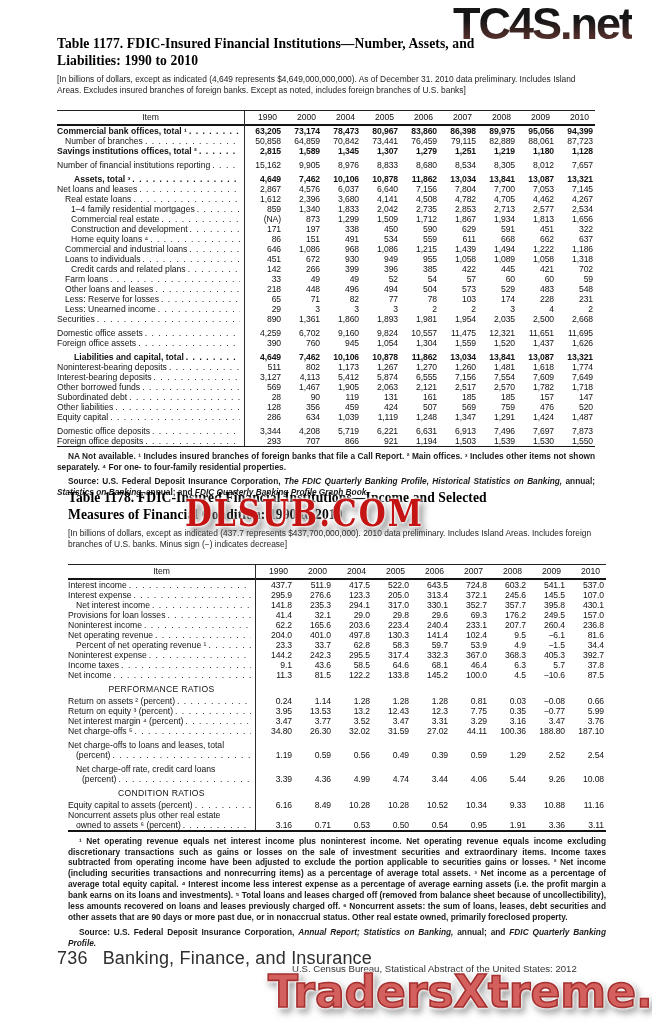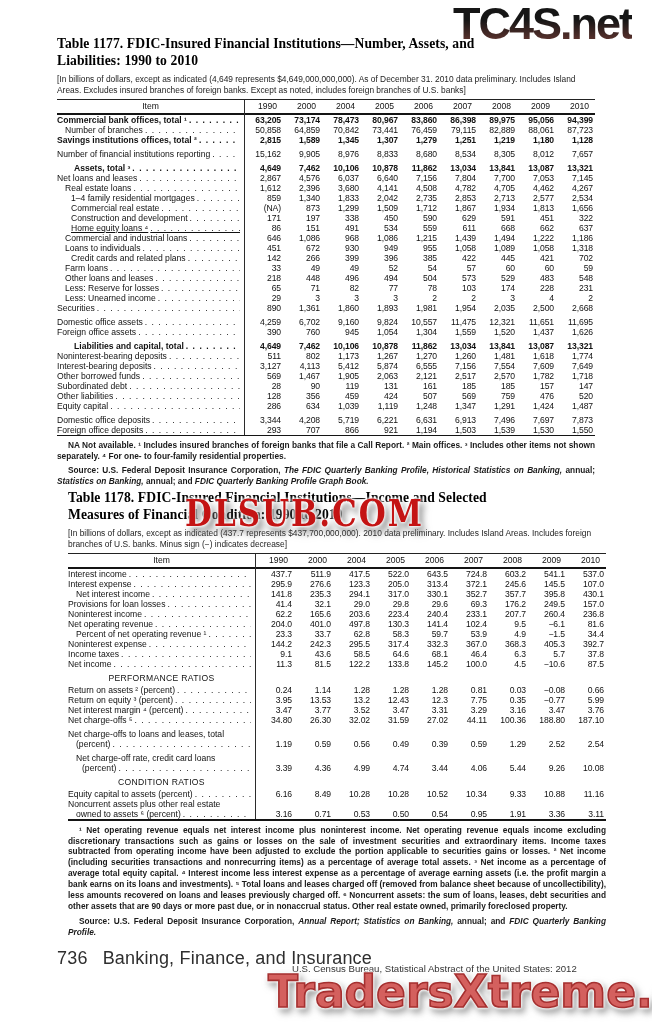--- a/index.html
+++ b/index.html
@@ -8,21 +8,21 @@
 
   
   .sec1177 { position:absolute; left:57px; top:36px;  width:538px; }
   .sec1178 { position:absolute; left:68px; top:490px; width:538px; }
 
   .ttl  { margin:0; font-family:"Liberation Serif", serif; font-weight:700;
           font-size:13.6px; line-height:16.5px; color:#000; letter-spacing:.1px; }
   .note { margin:5px 0 0 0; font-size:8.4px; line-height:10.8px; color:#1d1d1d; }
 
   
-  .tbl   { position:relative; margin-top:3px; border-top:1px solid #222; }
+  .tbl   { position:relative; margin-top:14px; border-top:1px solid #222; }
   .b1    { border-bottom:1.5px solid #141414; }
   .b2    { border-bottom:2px solid #141414; }
   .vrule { position:absolute; top:0; bottom:0; left:187px; width:1px; background:#2b2b2b; }
   .row   { display:grid; grid-template-columns:187px repeat(9,39px);
            font-size:8.6px; line-height:10px; }
   .thead { line-height:13px; border-bottom:2px solid #141414; }
   .th-item { text-align:center; }
   .th-year { text-align:right; padding-right:6px; }
   .item  { display:flex; align-items:baseline; padding-right:4px; min-width:0; }
   .lbl   { white-space:nowrap; }
@@ -234,21 +234,21 @@
           <div class="val">197</div>
           <div class="val">338</div>
           <div class="val">450</div>
           <div class="val">590</div>
           <div class="val">629</div>
           <div class="val">591</div>
           <div class="val">451</div>
           <div class="val">322</div>
         </div>
         <div class="row">
-          <div class="item" style="padding-left: 14px; text-decoration: underline;">
+          <div class="item" style="padding-left: 14px;">
             <span class="lbl">Home equity loans ⁴</span>
             <span class="dots"></span>
           </div>
           <div class="val">86</div>
           <div class="val">151</div>
           <div class="val">491</div>
           <div class="val">534</div>
           <div class="val">559</div>
           <div class="val">611</div>
           <div class="val">668</div>

